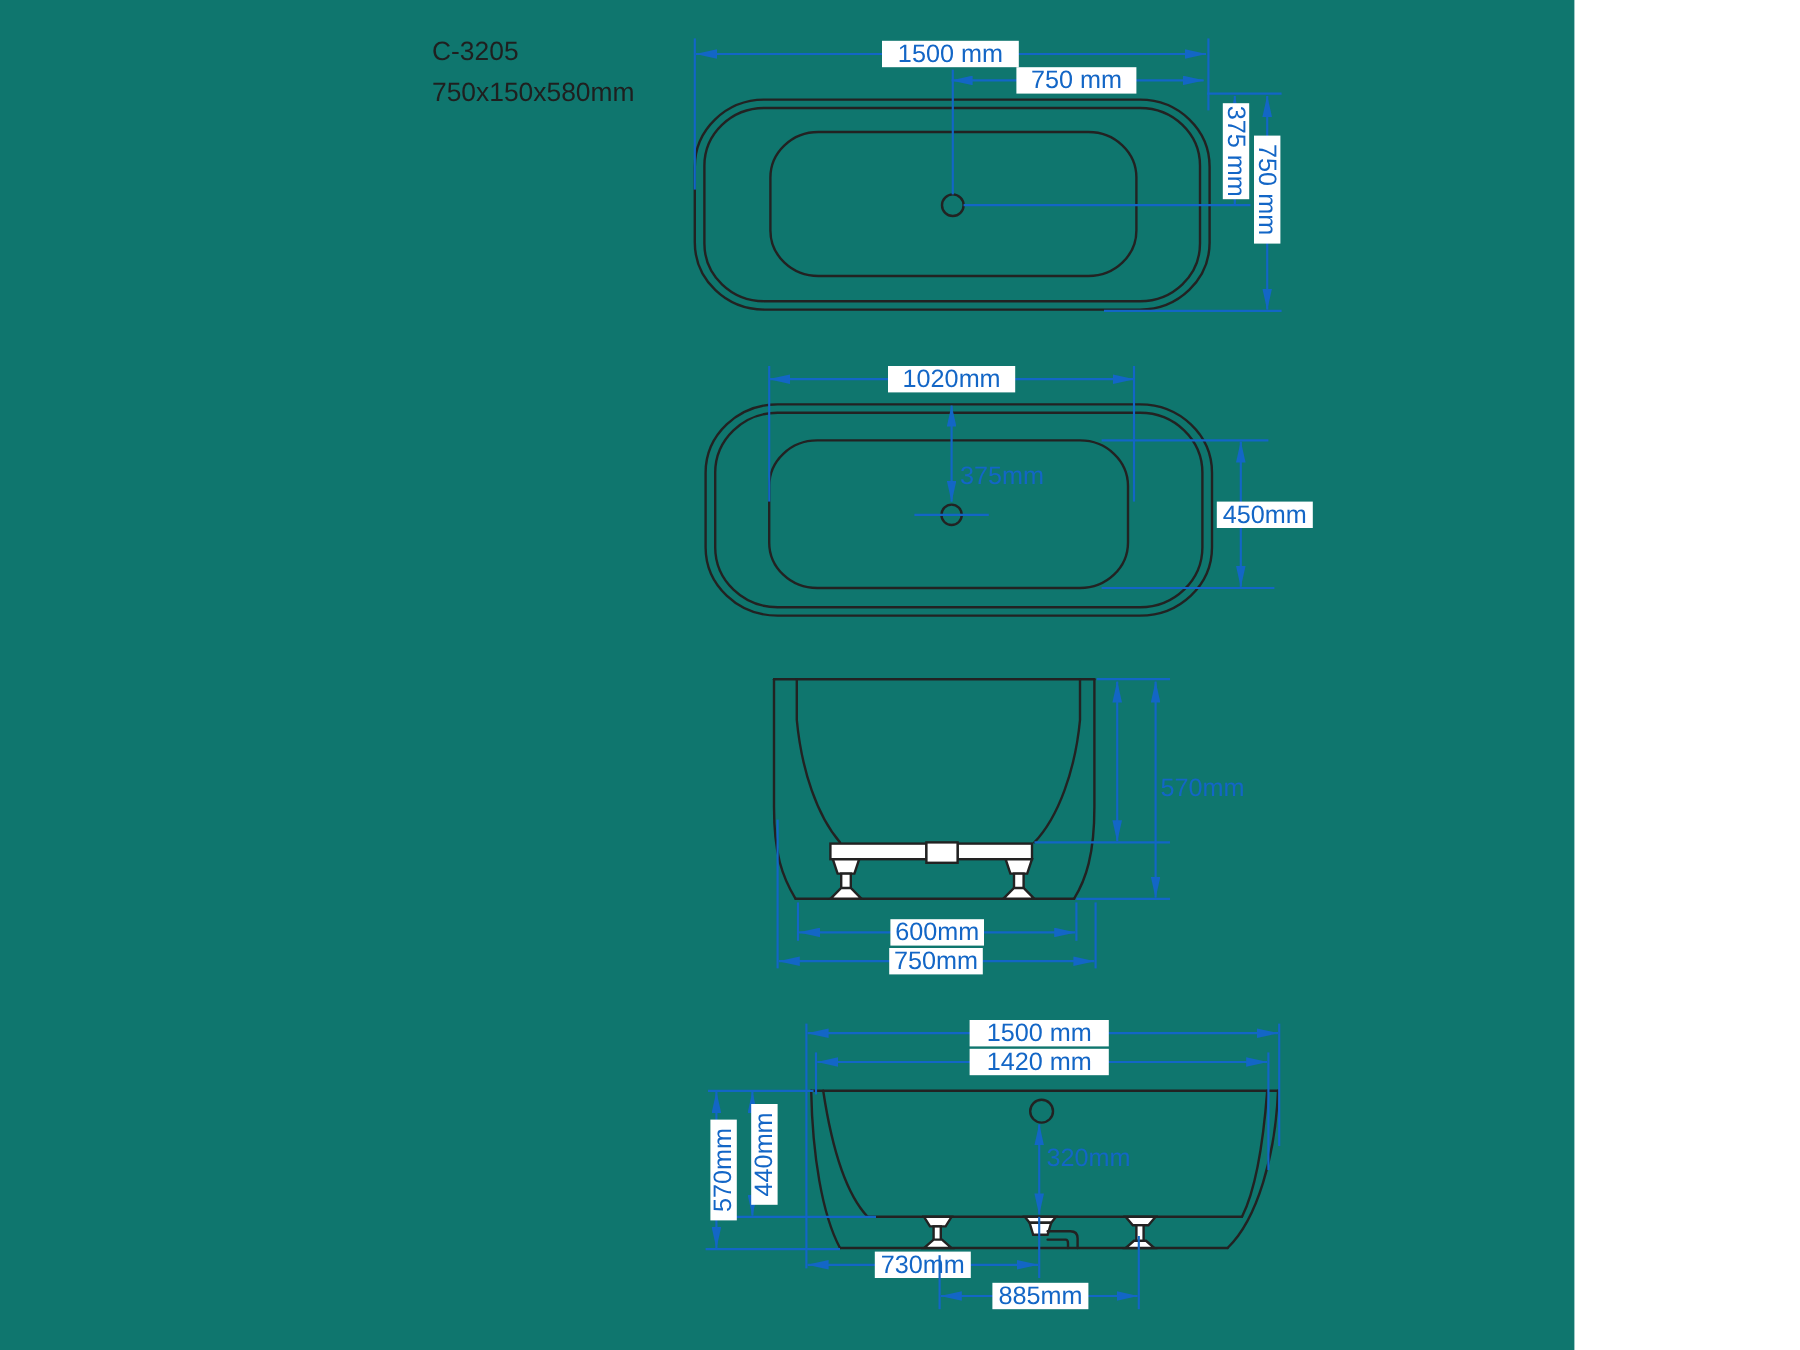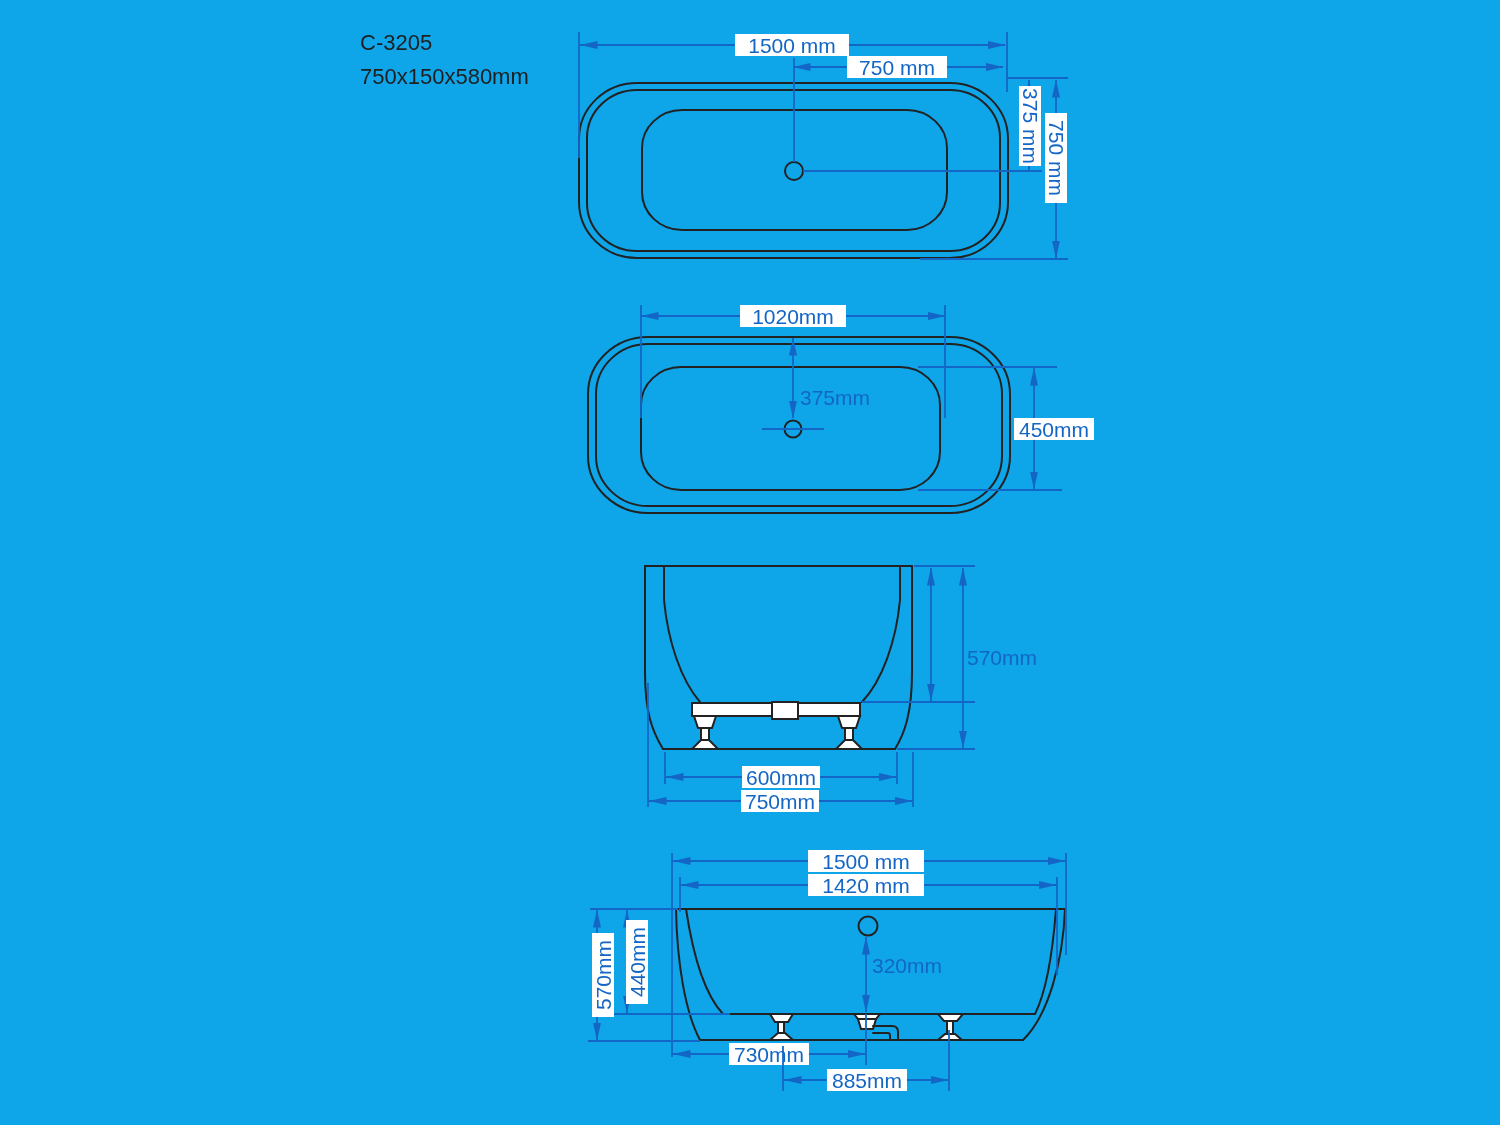--- a/index.html
+++ b/index.html
@@ -1,16 +1,16 @@
 <!DOCTYPE html>
 <html><head>
 <meta charset="utf-8">
 <style>
   html,body{margin:0;padding:0;background:#ffffff;}
-  .page{width:1500px;height:1125px;background:#0ea5e9;position:relative;overflow:hidden;}
+  .page{width:1312px;height:1125px;background:#0f766e;position:relative;overflow:hidden;}
   svg text{font-family:"Liberation Sans","DejaVu Sans",sans-serif;font-size:21px;fill:#1366c6;}
   svg text.title-text{fill:#1f1f1f;font-size:22px;}
   .out{stroke:#222222;stroke-width:2;fill:none;stroke-linecap:round;}
   .outf{stroke:#222222;stroke-width:2;fill:#ffffff;}
   .dim{stroke:#1366c6;stroke-width:1.8;fill:none;}
   .bg{fill:#ffffff;stroke:none;}
 </style>
 </head>
 <body>
 

